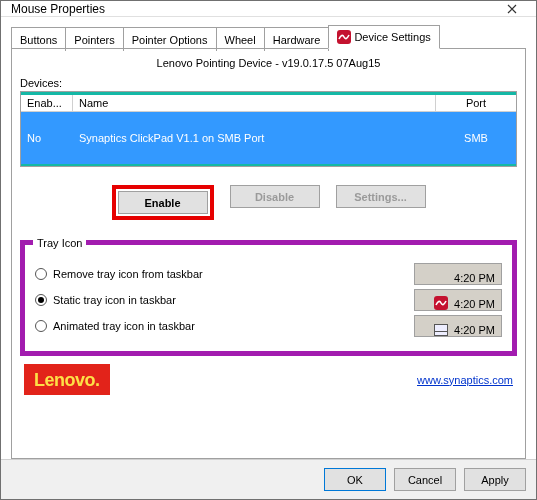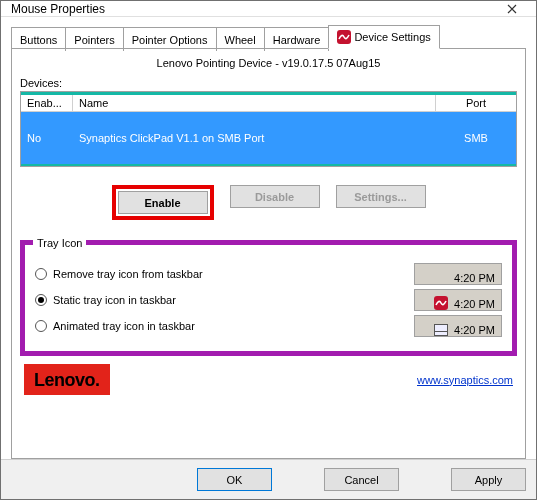--- a/index.html
+++ b/index.html
@@ -193,21 +193,21 @@
     border-top: 1px solid #555;
   }
   .bottom-bar {
     display: flex;
     align-items: center;
     padding: 0 4px;
     margin-top: 8px;
   }
   .lenovo-logo {
     background: #e2231a;
-    color: #000000;
+    color: #fde047;
     font-family: Arial, sans-serif;
     font-weight: bold;
     font-size: 18px;
     letter-spacing: -0.5px;
     padding: 6px 10px 4px 10px;
     display: inline-block;
   }
   .link {
     color: #0033cc;
     text-decoration: underline;
@@ -218,23 +218,22 @@
     height: 40px;
     background: #f0f0f0;
     border-top: 1px solid #d0d0d0;
     display: flex;
     justify-content: flex-end;
     align-items: center;
     padding: 0 10px;
     gap: 8px;
   }
   .dlg-buttons .btn {
-    width: 75px;
+    width: 62px;
     background: #e1e1e1;
-    margin-left: 44px;
   }
   .dlg-buttons .btn.ok {
     border: 1px solid #0078d7;
   }
 </style>
 </head>
 <body>
 
 <div class="window">
 

